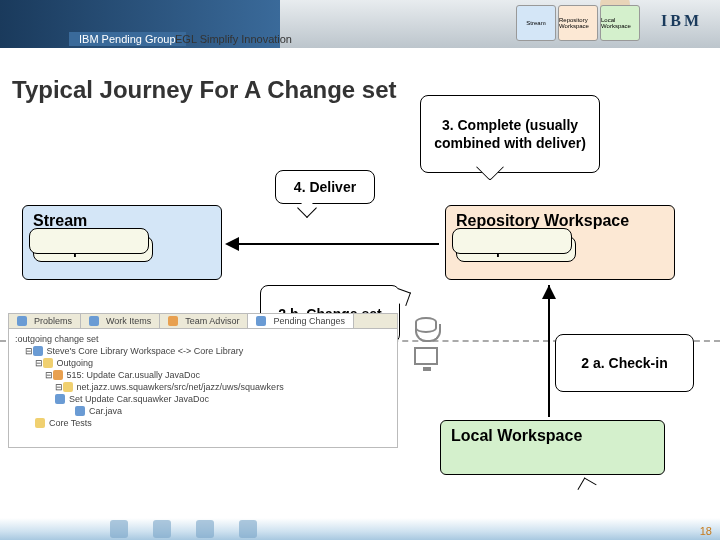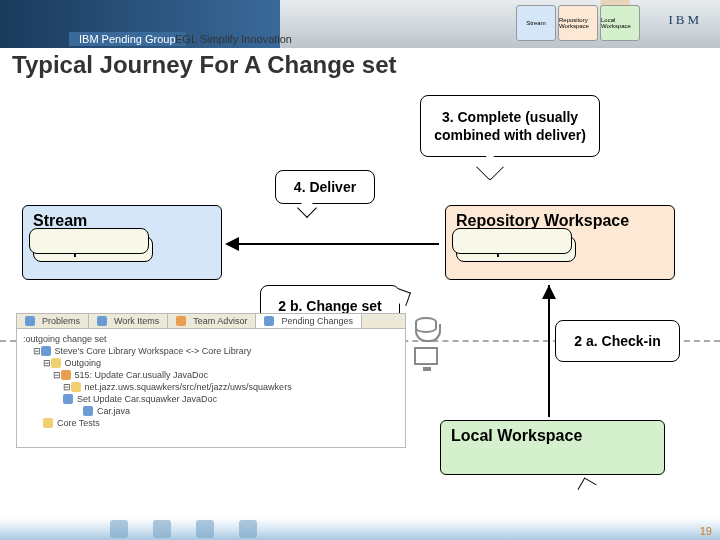--- a/index.html
+++ b/index.html
@@ -6,50 +6,50 @@
 body{width:720px;height:540px;font-family:Arial,sans-serif;background:#fff;position:relative;overflow:hidden}
 .topbar{height:48px;background:linear-gradient(#e8ecef,#bcc5cc);position:relative}
 .topbar-grad{position:absolute;left:0;top:0;width:280px;height:100%;background:linear-gradient(90deg,#1a3a5c,#3a6a9a)}
 .topbar-label{position:absolute;left:69px;top:32px;font-size:11px;color:#fff;background:#3a6a9a;padding:1px 10px}
 .topbar-sub{position:absolute;left:175px;top:33px;font-size:11px;color:#333}
 .topbar-mini{position:absolute;right:80px;top:5px;display:flex;gap:2px}
 .mini-box{width:40px;height:36px;font-size:6px;display:flex;flex-direction:column;align-items:center;justify-content:center;border:1px solid #999;border-radius:3px}
 .mini-s{background:#d4e6f7}
 .mini-r{background:#fce8d4}
 .mini-l{background:#d4f0cc}
-.ibm-logo{position:absolute;right:18px;top:12px;font-size:13px;font-weight:normal;color:#1a3a5c;letter-spacing:3px;font-family:serif}
+.ibm-logo{position:absolute;right:18px;top:12px;font-size:16px;font-weight:bold;color:#1a3a5c;letter-spacing:3px;font-family:serif}
 .icon-top{position:absolute;right:90px;top:-10px;width:30px;height:30px;border-radius:50%;background:#e8d4b8}
-.title{font-size:24px;color:#333;margin:3px 0 0 12px}
+.title{font-size:24px;color:#333;margin:28px 0 0 12px}
 .canvas{position:absolute;top:95px;left:0;width:720px;height:420px}
-.callout{position:absolute;border:1px solid #000;border-radius:8px;background:#fff;font-size:14px;font-weight:bold;padding:12px 12px;text-align:center}
+.callout{position:absolute;border:1px solid #000;border-radius:8px;background:#fff;font-size:14px;font-weight:bold;padding:20px 12px;text-align:center}
 .c3{left:420px;top:0;width:180px;line-height:1.3}
 .c4{left:275px;top:75px;width:100px;padding:8px 10px}
 .c2b{left:260px;top:190px;width:140px}
-.c2a{left:555px;top:225px;width:125px}
+.c2a{left:555px;top:239px;width:139px}
 .c1{left:550px;top:395px;width:115px}
 .stream{position:absolute;left:22px;top:110px;width:200px;height:75px;border:1px solid #000;border-radius:6px;background:#d4e6f7;padding:6px 10px;font-weight:bold}
 .repo{position:absolute;left:445px;top:110px;width:230px;height:75px;border:1px solid #000;border-radius:6px;background:#fce8d4;padding:6px 10px;font-weight:bold}
 .local{position:absolute;left:440px;top:325px;width:225px;height:55px;border:1px solid #000;border-radius:6px;background:#d4f0cc;padding:6px 10px;font-weight:bold}
 .comp-stack{position:absolute;left:10px;top:30px}
 .comp{width:120px;height:26px;border:1px solid #000;border-radius:8px;background:#f7f8e8;font-size:14px;display:flex;align-items:center;padding-left:8px}
 .comp-back{position:absolute;left:-4px;top:-8px;width:120px;height:26px;border:1px solid #000;border-radius:8px;background:#f7f8e8}
 .arrow-box{position:absolute;display:flex;align-items:center}
 .arr-line{height:2px;background:#000}
 .arr-head{width:0;height:0}
 .arr-left .arr-head{border-top:7px solid transparent;border-bottom:7px solid transparent;border-right:14px solid #000}
 .deliver-arrow{left:225px;top:142px;width:218px}
 .deliver-arrow .arr-line{width:200px}
 .dash-line{position:absolute;left:0;top:245px;width:720px;border-top:2px dashed #aaa}
 .db-icon{position:absolute;left:415px;top:222px;width:22px;height:16px;border:2px solid #888;border-radius:50%/30%;background:#fff}
 .db-icon::after{content:"";position:absolute;left:-2px;top:5px;width:22px;height:16px;border:2px solid #888;border-top:none;border-radius:0 0 11px 11px}
 .mon-icon{position:absolute;left:414px;top:252px;width:24px;height:18px;border:2px solid #888;background:#fff}
 .mon-icon::after{content:"";position:absolute;left:7px;top:18px;width:8px;height:4px;background:#888}
 .checkin-arrow{position:absolute;left:548px;top:190px;width:2px;height:132px;background:#000}
 .checkin-arrow::before{content:"";position:absolute;left:-6px;top:0;border-left:7px solid transparent;border-right:7px solid transparent;border-bottom:14px solid #000}
-.ide{position:absolute;left:16px;top:218px;width:390px;height:135px;border:1px solid #bbb;background:#fff;font-size:9px;color:#444}
+.ide{position:absolute;left:8px;top:218px;width:390px;height:135px;border:1px solid #bbb;background:#fff;font-size:9px;color:#444}
 .ide-tabs{display:flex;background:#ece9d8;border-bottom:1px solid #bbb}
 .ide-tab{padding:2px 8px;border-right:1px solid #bbb;display:flex;align-items:center;gap:3px}
 .ide-tab.active{background:#fff}
 .ide-body{padding:4px 6px}
 .ide-line{padding:1px 0;display:flex;align-items:center}
 .ide-ind{display:inline-block;width:10px}
 .tree-icon{display:inline-block;width:10px;height:10px;margin-right:4px;border-radius:2px}
 .ti-blue{background:#6a9bd4}
 .ti-org{background:#e8a050}
 .ti-fld{background:#f0d070}
@@ -179,14 +179,14 @@
 
 </div>
 
 <div class="footer">
   <div class="footer-icons">
     <div class="fi"></div>
     <div class="fi"></div>
     <div class="fi"></div>
     <div class="fi"></div>
   </div>
-  <div class="page-num">19</div>
+  <div class="page-num">18</div>
 </div>
 
 </body></html>

